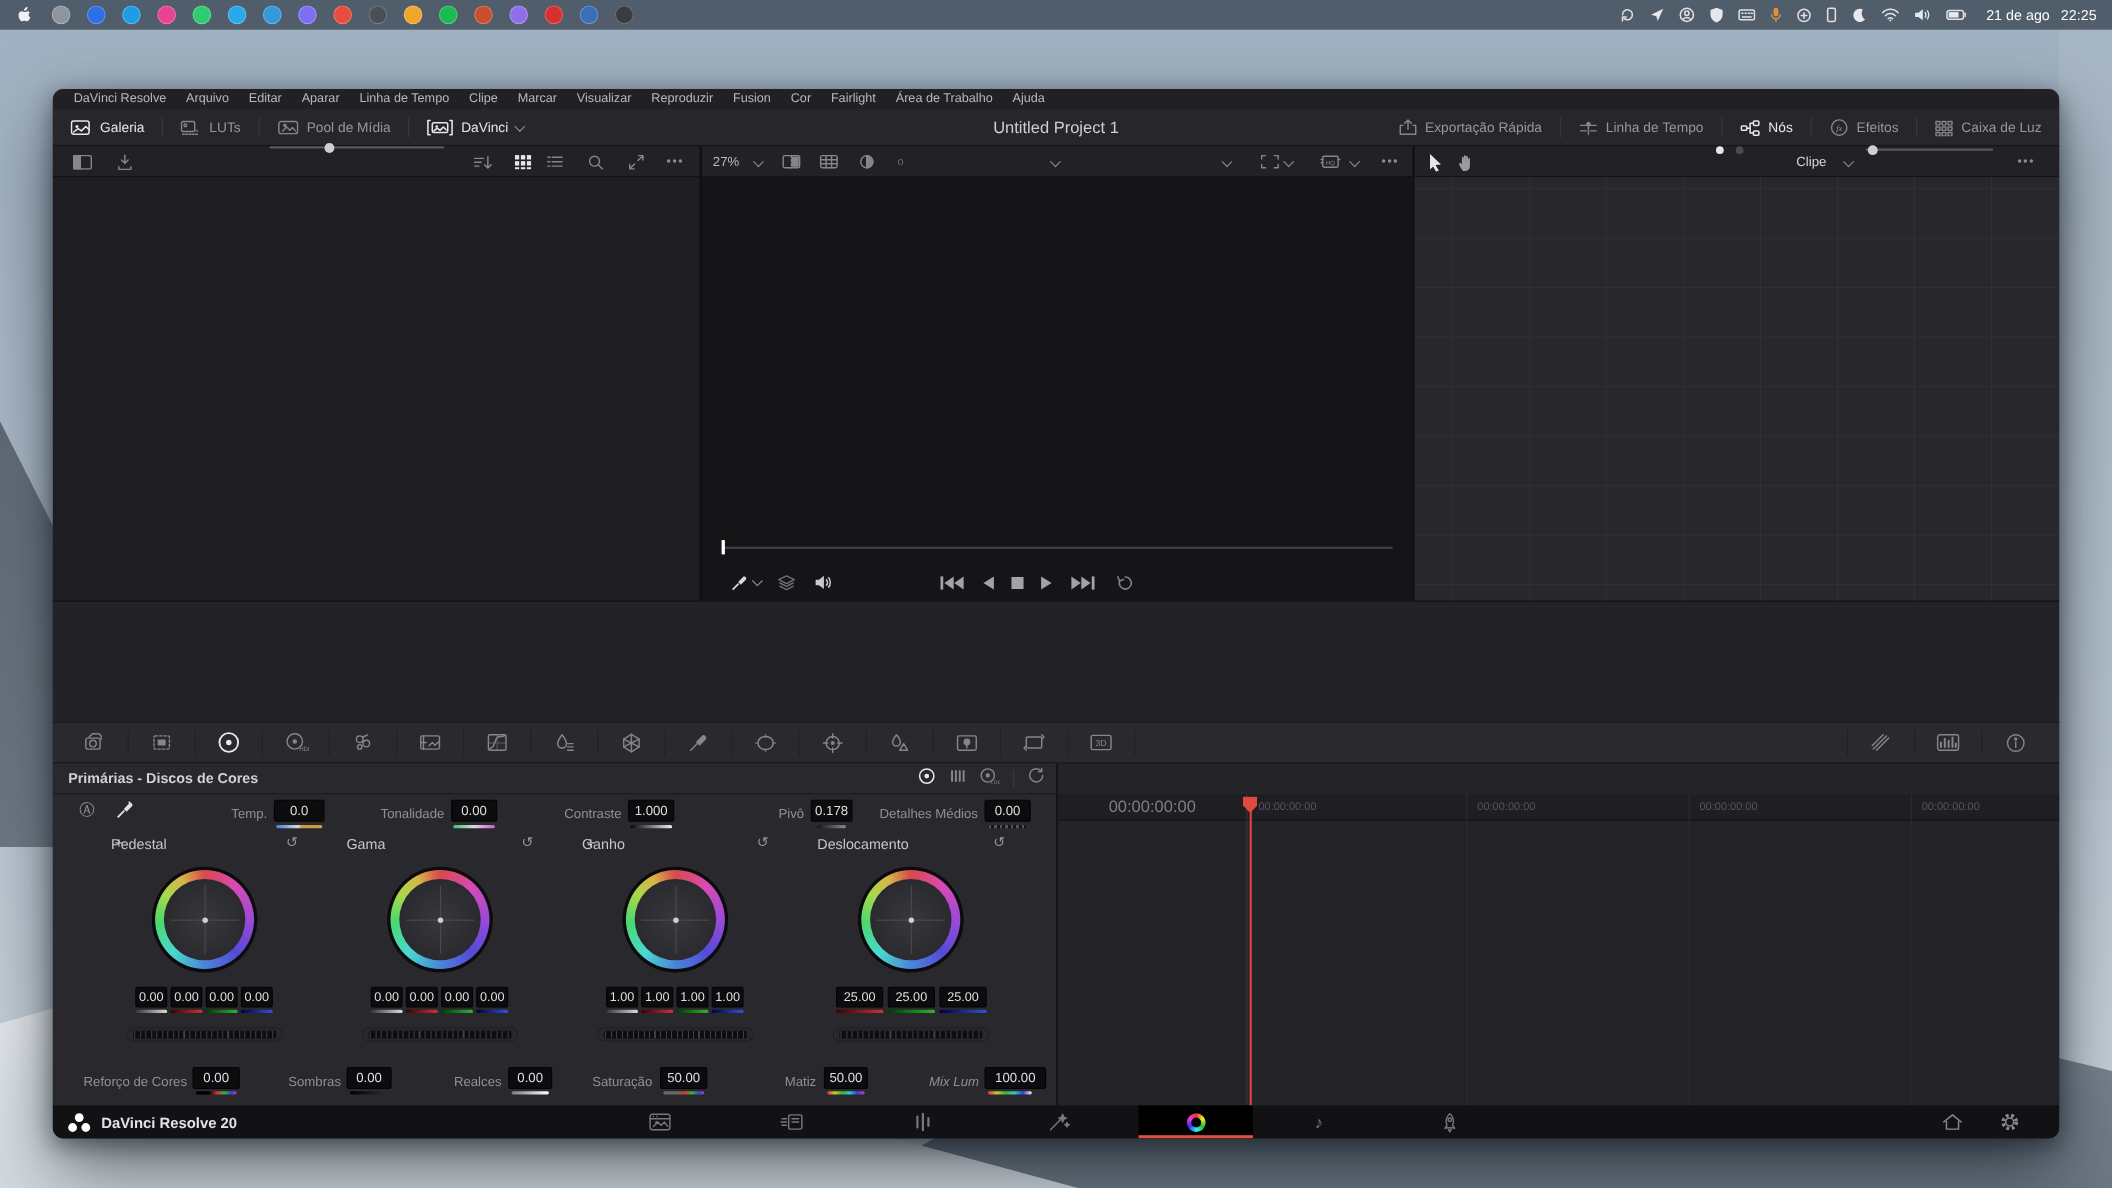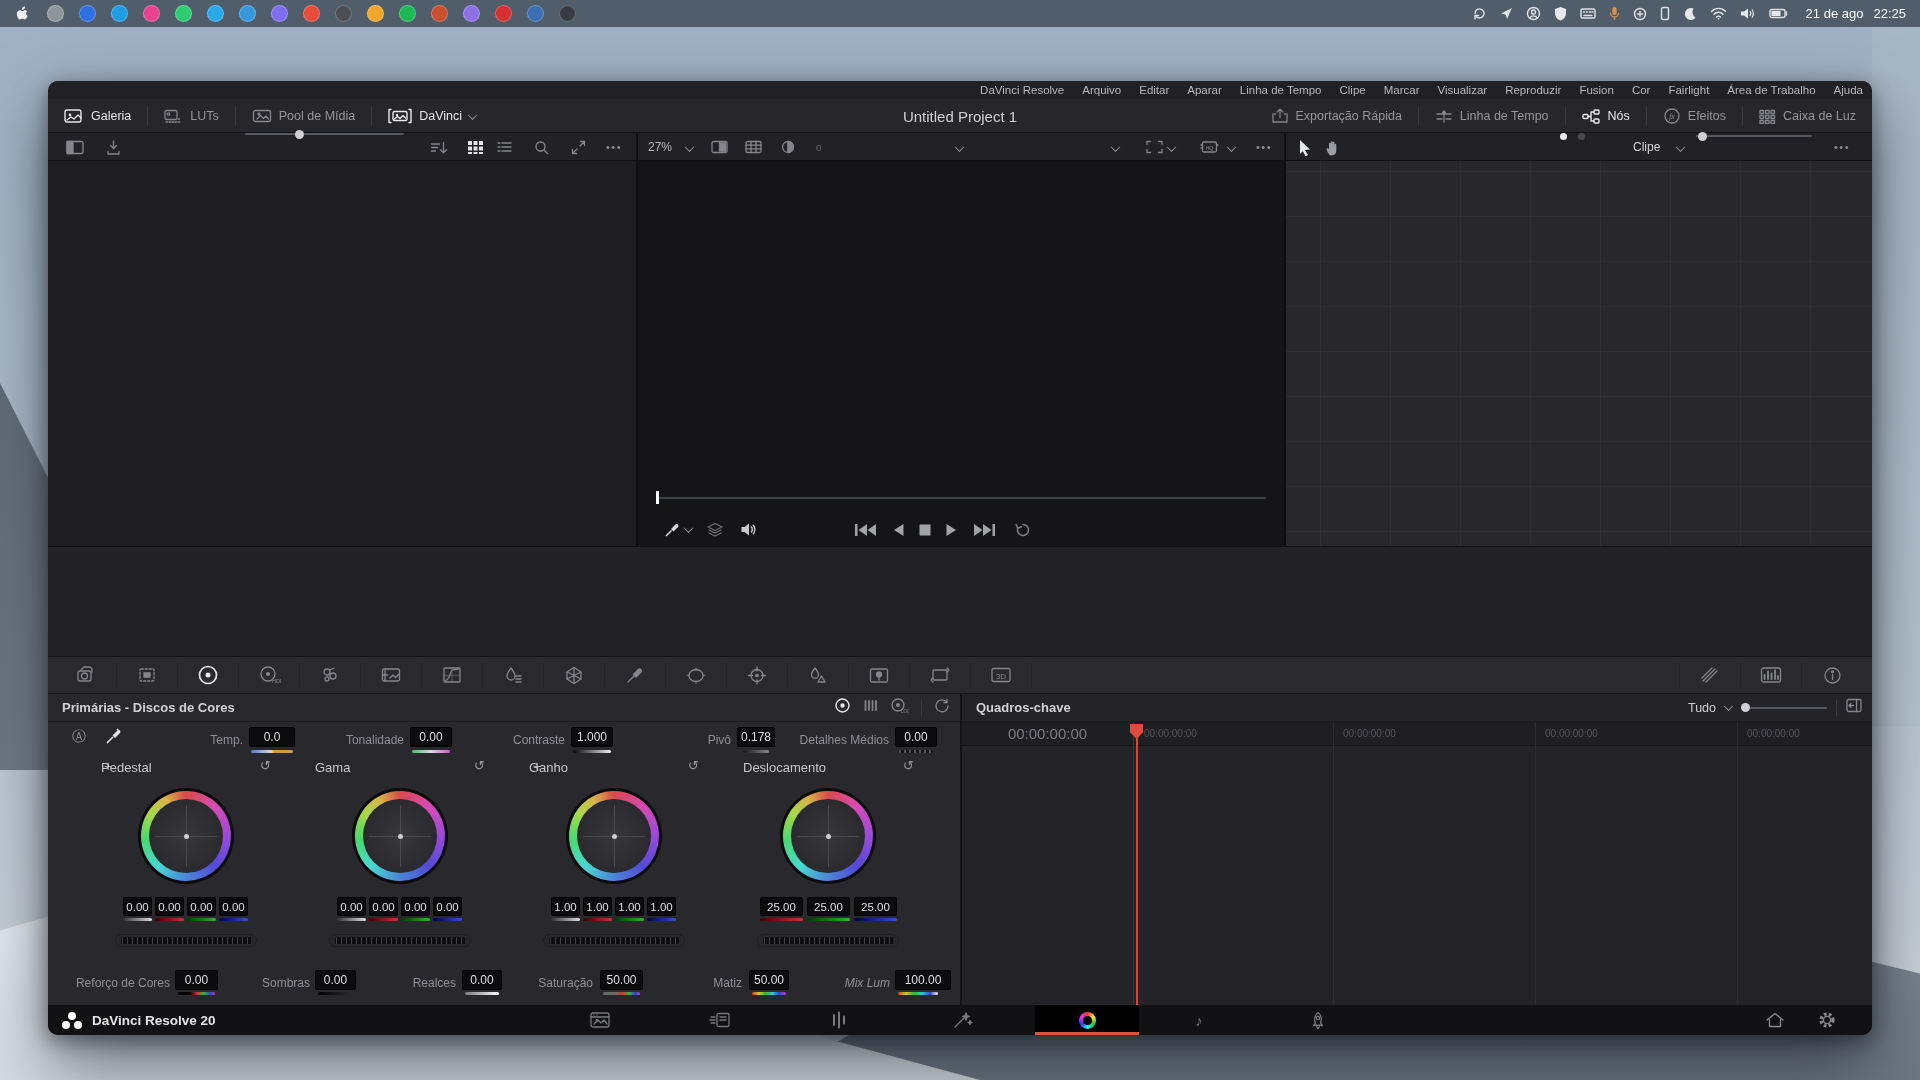--- a/index.html
+++ b/index.html
@@ -20,21 +20,21 @@
   .appicons{display:flex;align-items:center;gap:15px;margin-left:18px;}
   .appico{width:17px;height:17px;border-radius:50%;box-shadow:inset 0 0 0 1px rgba(255,255,255,.25);}
   .macright{margin-left:auto;display:flex;align-items:center;gap:13px;margin-right:14px;}
   .sico{display:flex;align-items:center;opacity:.95;}
   .clock{font-size:13px;color:#fbfcfe;display:flex;gap:10px;margin-left:4px;}
   
   .window{position:absolute;left:48px;top:81px;width:1824px;height:954px;background:#1e1e22;border-radius:10px;
     overflow:hidden;box-shadow:0 30px 70px rgba(8,14,22,.55),0 6px 20px rgba(8,14,22,.45);}
   
   .appmenu{position:absolute;left:0;top:0;width:100%;height:18px;background:#212125;display:flex;align-items:center;
-    padding-left:10px;box-sizing:border-box;justify-content:flex-end;}
+    padding-left:10px;box-sizing:border-box;}
   .appmenu span{font-size:11.5px;color:#b7b7bc;padding:0 9px;white-space:nowrap;}
   
   .toolbar{position:absolute;left:0;top:18px;width:100%;height:34px;background:#27272b;border-bottom:1px solid #121214;box-sizing:border-box;}
   .tgrp{position:absolute;top:0;height:34px;display:flex;align-items:center;gap:10px;}
   .tbtn{display:flex;align-items:center;gap:7px;font-size:12.5px;color:#96969b;white-space:nowrap;}
   .tbtn.on{color:#e6e6e9;}
   .tsep{width:1px;height:18px;background:#3a3a3f;margin:0 6px;}
   .wtitle{position:absolute;left:0;right:0;top:0;height:34px;display:flex;align-items:center;justify-content:center;
     font-size:15px;color:#cfcfd3;pointer-events:none;}
   
@@ -832,35 +832,20 @@
       <span class="vbox" style="left:701px;top:276px;width:40px;">50.00</span>
       <span class="ustrip gHue" style="left:704px;top:298px;width:34px;"></span>
       <span class="lbl" style="left:740px;top:282px;width:102px;font-style:italic;">Mix Lum</span>
       <span class="vbox" style="left:847px;top:276px;width:56px;">100.00</span>
       <span class="ustrip gMix" style="left:850px;top:298px;width:40px;"></span>
     </div>
 
     <div class="kdivL"></div>
 
     <div class="keyframes">
-      <div class="khead">
-        <span class="ttl">Quadros-chave</span>
-        <span class="kright">
-          <span class="kfilter">Tudo</span>
-          <span class="chv"></span>
-          <span class="slider" style="width:86px;display:inline-block;">
-              <span class="knob" style="left:0;"></span>
-            </span>
-          <span class="vd"></span>
-          <span><svg class="i" width="16" height="15">
-                <rect x="1" y="1.5" width="14" height="12" rx="1.5"></rect>
-                <path d="M10.5 1.5v12 M7.5 7.5h-4 M5 5.5l-2 2 2 2"></path>
-              </svg></span>
-        </span>
-      </div>
       <div class="kruler"></div>
       <span class="ktc">00:00:00:00</span>
       <span class="krlab" style="left:182px;">00:00:00:00</span>
       <span class="krlab" style="left:381px;">00:00:00:00</span>
       <span class="krlab" style="left:583px;">00:00:00:00</span>
       <span class="krlab" style="left:785px;">00:00:00:00</span>
       <div class="kcol" style="left:171px;"></div>
       <div class="kgrid" style="left:371px;"></div>
       <div class="kgrid" style="left:573px;"></div>
       <div class="kgrid" style="left:775px;"></div>

